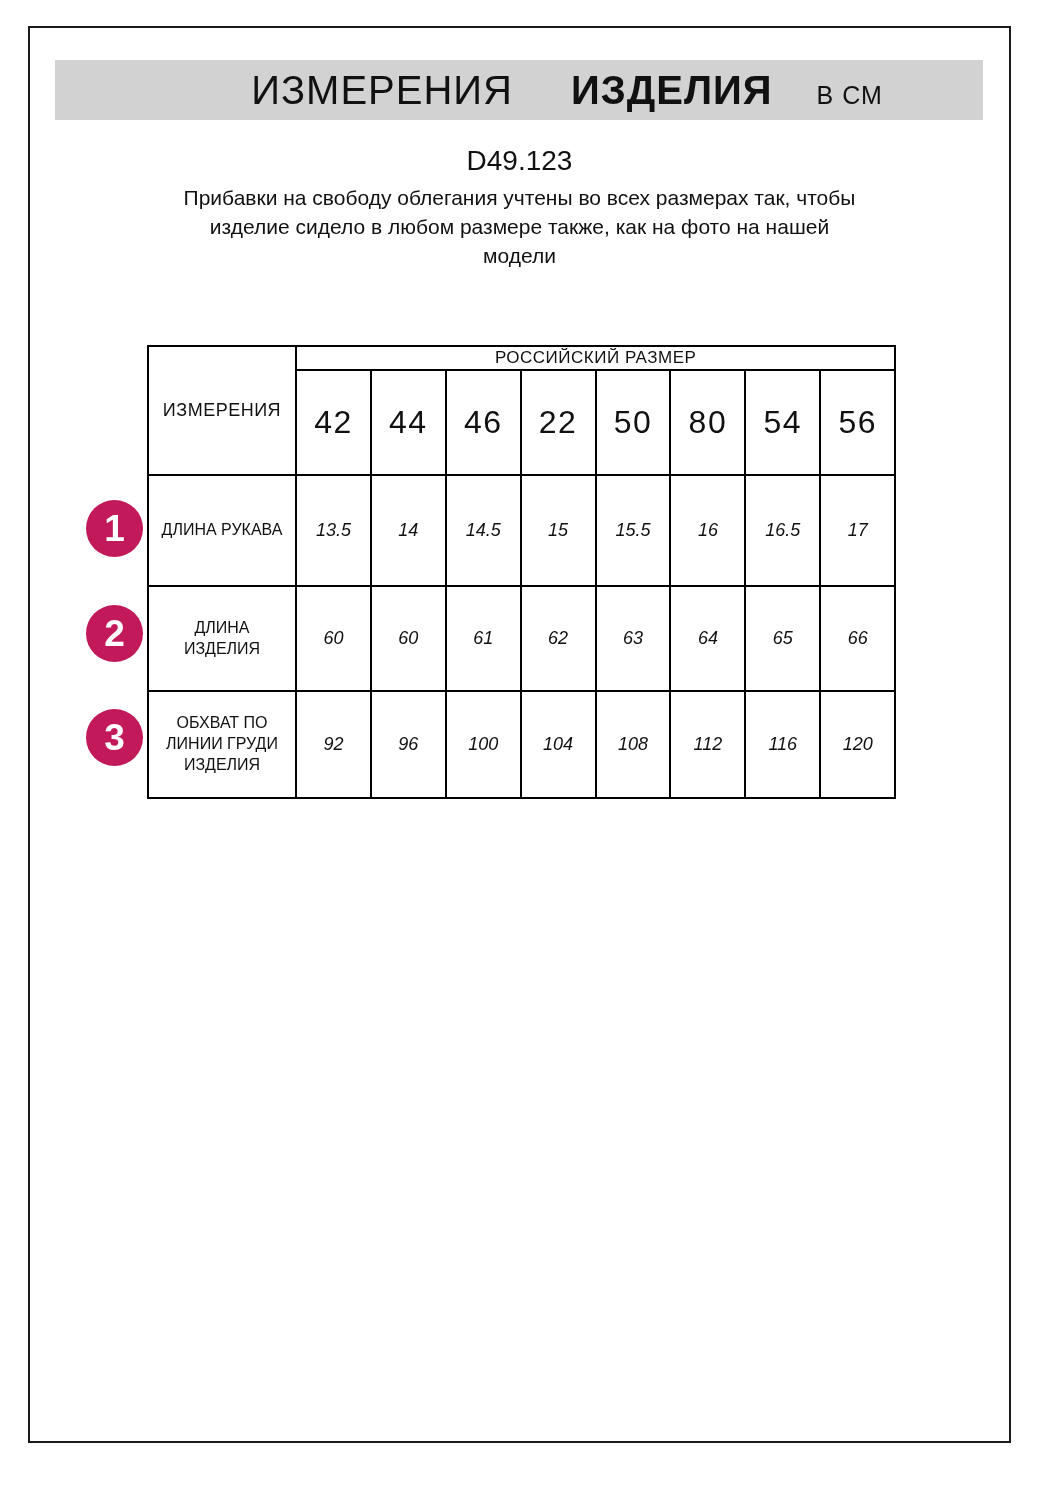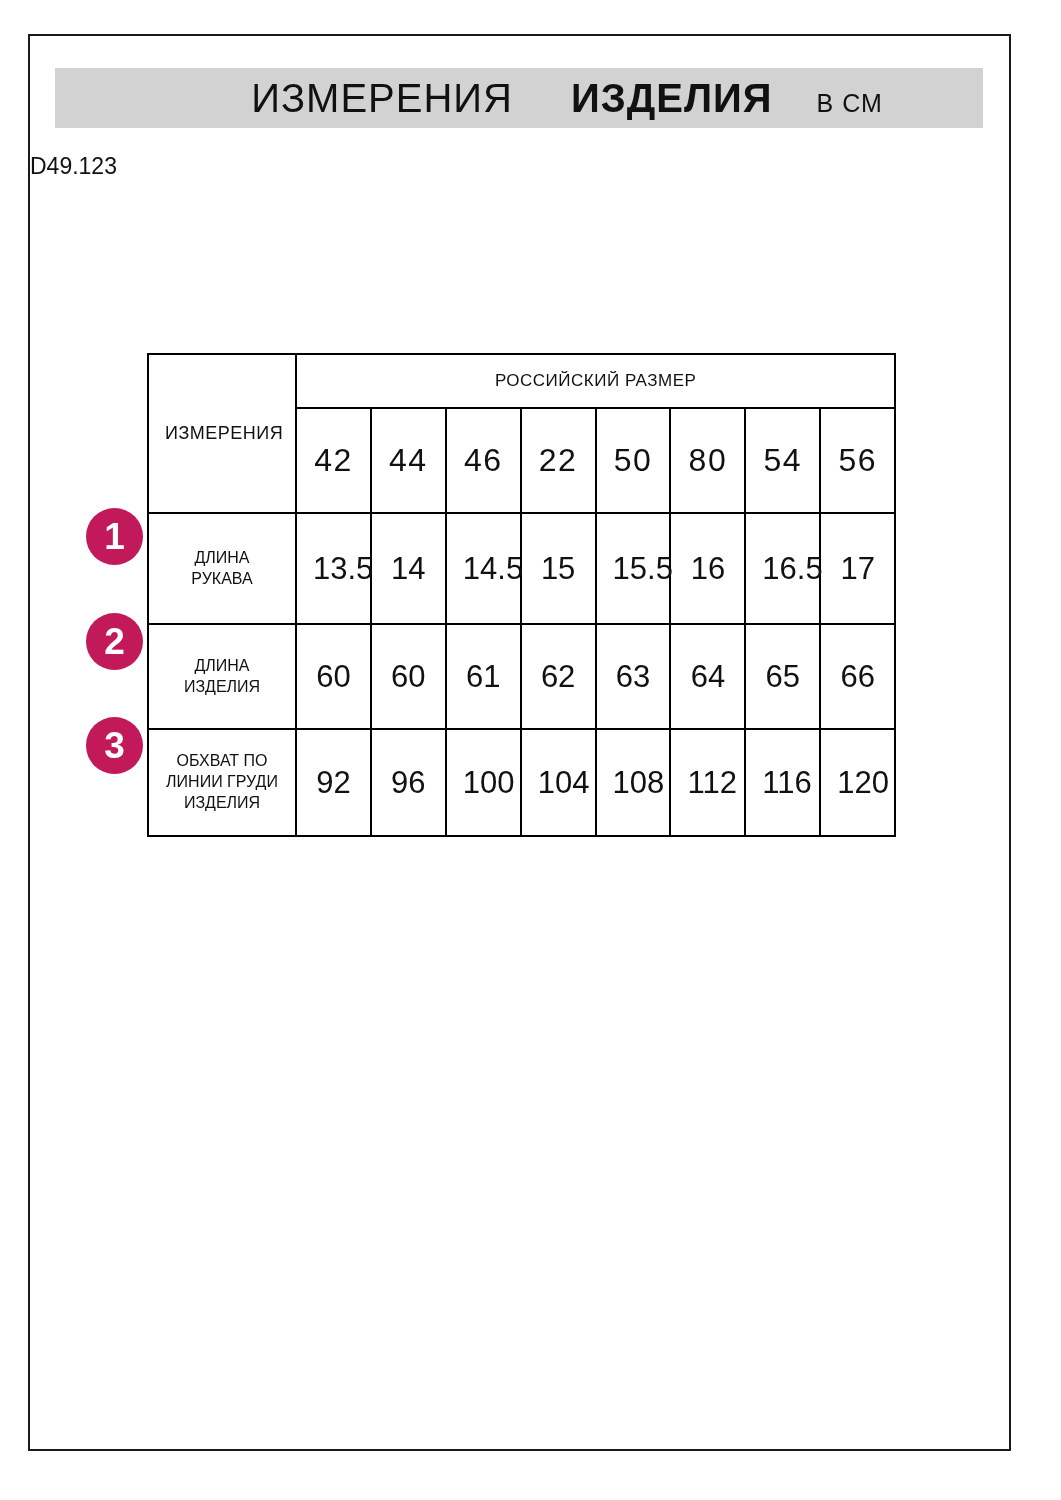--- a/index.html
+++ b/index.html
@@ -13,21 +13,21 @@
     overflow: hidden;
   }
   .page {
     position: absolute;
     left: 0; top: 0;
     width: 1061px; height: 1500px;
     background: #ffffff;
   }
   .border-box {
     position: absolute;
-    left: 28px; top: 34px;
+    left: 28px; top: 26px;
     width: 983px; height: 1417px;
     border: 2px solid #1a1a1a;
     background: #ffffff;
   }
   
   .header-bar {
     position: absolute;
     left: 25px; top: 32px;
     width: 928px; height: 60px;
     background: #d2d2d2;
@@ -43,21 +43,22 @@
     padding-top: 9px;
   }
   .hdr-w1 { font-size: 40px; font-weight: 400; letter-spacing: 1px; line-height: 42px; }
   .hdr-w2 { font-size: 40px; font-weight: 700; letter-spacing: 1px; margin-left: 58px; line-height: 42px; }
   .hdr-unit { font-size: 25px; font-weight: 400; letter-spacing: 1px; margin-left: 44px; line-height: 42px; text-align: right; }
   
   .article {
     position: absolute;
     left: 0; top: 117px;
     width: 100%;
-    font-size: 23px;
+    text-align: center;
+    font-size: 28px;
     font-weight: 400;
   }
   .description {
     position: absolute;
     left: 0; top: 155px;
     width: 100%;
     text-align: center;
     font-size: 21px;
     line-height: 29px;
     white-space: pre-line;
@@ -69,40 +70,40 @@
     width: 747px;
     border-collapse: collapse;
     table-layout: fixed;
     background: #ffffff;
   }
   table.size-table th, table.size-table td {
     border: 2px solid #000000;
     text-align: center;
     vertical-align: middle;
     font-weight: 400;
-    padding: 16px;
+    padding: 1px;
   }
   col.col-label { width: 148px; }
   col.col-size  { width: 74.9px; }
   tr.group-row    { height: 24px; }
   tr.sizes-row    { height: 105px; }
   tr.data-row-1   { height: 111px; }
   tr.data-row-2   { height: 105px; }
   tr.data-row-3   { height: 107px; }
   th.corner { font-size: 18px; font-weight: 400; letter-spacing: 0.5px; }
   th.group  { font-size: 17px; font-weight: 400; letter-spacing: 0.5px; }
   th.size   { font-size: 32px; font-weight: 900; letter-spacing: 1.5px; }
   td.rowlabel {
     font-size: 16px;
     line-height: 1.3;
     white-space: pre-line;
     padding: 0 4px;
     border-radius: 18px;
   }
-  td.val { font-size: 31px; }
+  td.val { font-size: 18px; font-style: italic; }
   
   .circle {
     position: absolute;
     left: 56px;
     width: 57px; height: 57px;
     border-radius: 50%;
     background: #c2195a;
     display: flex;
     align-items: center;
     justify-content: center;
@@ -136,20 +137,23 @@
     <div class="header-bar">
       <div class="header-inner">
         <span class="hdr-w1">ИЗМЕРЕНИЯ</span>
         <span class="hdr-w2">ИЗДЕЛИЯ</span>
         <span class="hdr-unit">В СМ</span>
       </div>
     </div>
 
     <div class="article">D49.123</div>
 
+    <div class="description">Прибавки на свободу облегания учтены во всех размерах так, чтобы
+изделие сидело в любом размере также, как на фото на нашей
+модели</div>
 
     <table class="size-table">
       <colgroup>
         <col class="col-label">
         <col class="col-size">
           <col class="col-size">
           <col class="col-size">
           <col class="col-size">
         <col class="col-size">
           <col class="col-size">

